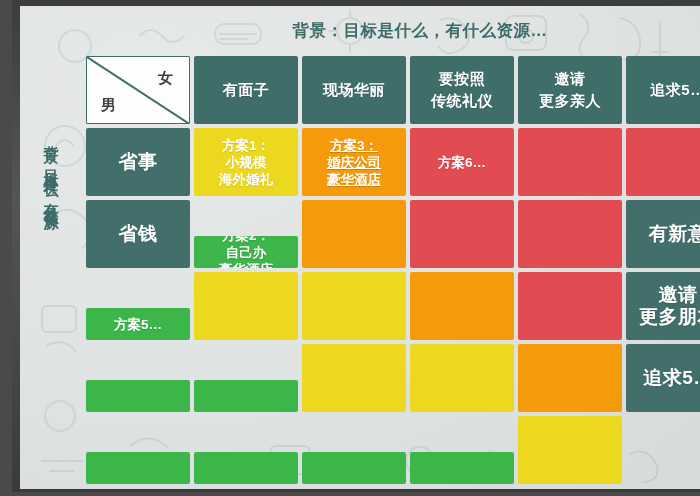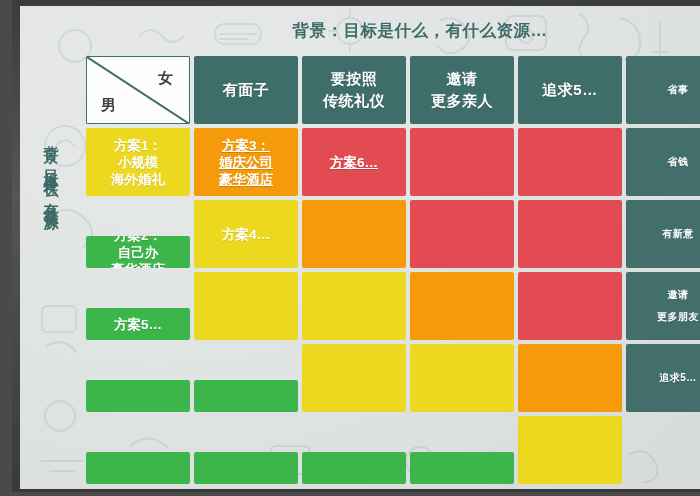--- a/index.html
+++ b/index.html
@@ -102,21 +102,21 @@
 
   .head {
     background: #3f6d6a;
     font-size: 15px;
     line-height: 22px;
     letter-spacing: 0.5px;
   }
 
   .rowhead {
     background: #426f6c;
-    font-size: 10px;
+    font-size: 19px;
     line-height: 22px;
     letter-spacing: 0.5px;
   }
 
   
   .corner {
     background: #fdfdfb;
     position: relative;
     border: 1.5px solid #3f6d6a;
     border-radius: 1px;
@@ -131,21 +131,21 @@
     font-weight: bold;
     color: #3d3d3d;
     text-shadow: none;
   }
   .corner .lbl-col { right: 16px; top: 12px; }
   .corner .lbl-row { left: 14px; bottom: 10px; }
 
   .v-green  { background: #3cb54a; margin-top: 36px; }
   .v-yellow { background: #ecd91f; }
   .v-orange { background: #f59b0b; text-decoration: underline; }
-  .v-red    { background: #e34b52; text-decoration: underline; }
+  .v-red    { background: #e34b52; }
 
   .cell-text { display: block; }
 </style>
 </head>
 <body>
 
 <div id="slide-frame">
   <div id="slide-canvas">
 
     <div id="doodle-layer">
@@ -187,20 +187,21 @@
 
     <div id="matrix">
         <div class="cell corner">
           <svg class="diag" viewBox="0 0 104 68" preserveAspectRatio="none">
             <line x1="0" y1="0" x2="104" y2="68" stroke="#3f6d6a" stroke-width="2"></line>
           </svg>
           <span class="lbl lbl-col">女</span>
           <span class="lbl lbl-row">男</span>
         </div>
         <div class="cell head">有面子</div>
+        <div class="cell head">现场华丽</div>
         <div class="cell head">要按照<br>传统礼仪</div>
         <div class="cell head">邀请<br>更多亲人</div>
         <div class="cell head">追求5…</div>
         <div class="cell rowhead">省事</div>
         <div class="cell v-yellow">
           <span class="cell-text">方案1：<br>小规模<br>海外婚礼</span>
         </div>
         <div class="cell v-orange">
           <span class="cell-text">方案3：<br>婚庆公司<br>豪华酒店</span>
         </div>
@@ -210,23 +211,20 @@
         <div class="cell v-red">
           <span class="cell-text"></span>
         </div>
         <div class="cell v-red">
           <span class="cell-text"></span>
         </div>
         <div class="cell rowhead">省钱</div>
         <div class="cell v-green">
           <span class="cell-text">方案2：<br>自己办<br>豪华酒店</span>
         </div>
-        <div class="cell v-yellow">
-          <span class="cell-text">方案4…</span>
-        </div>
         <div class="cell v-orange">
           <span class="cell-text"></span>
         </div>
         <div class="cell v-red">
           <span class="cell-text"></span>
         </div>
         <div class="cell v-red">
           <span class="cell-text"></span>
         </div>
         <div class="cell rowhead">有新意</div>

